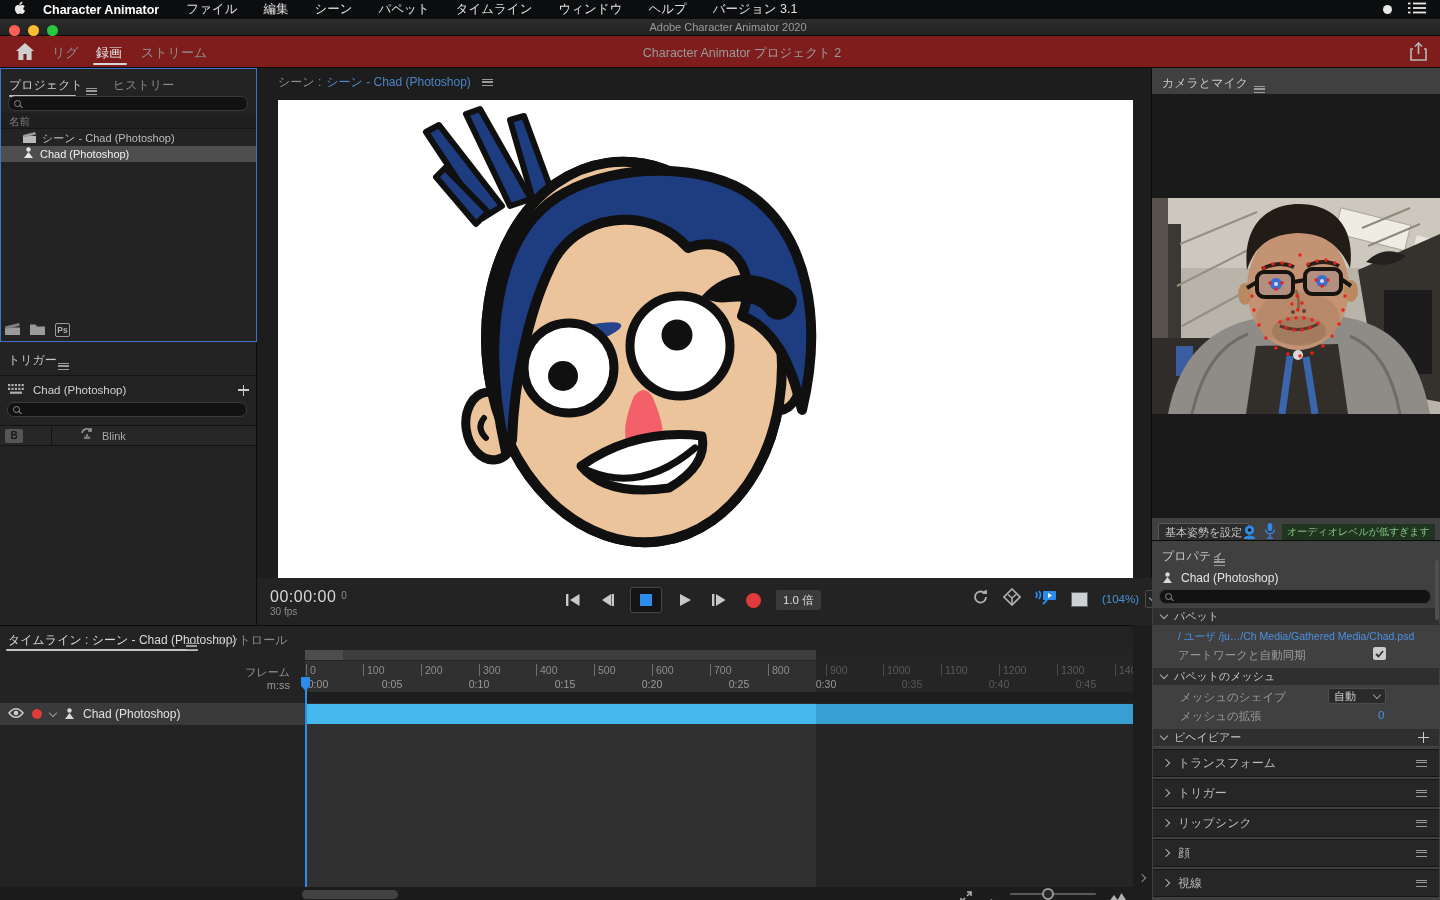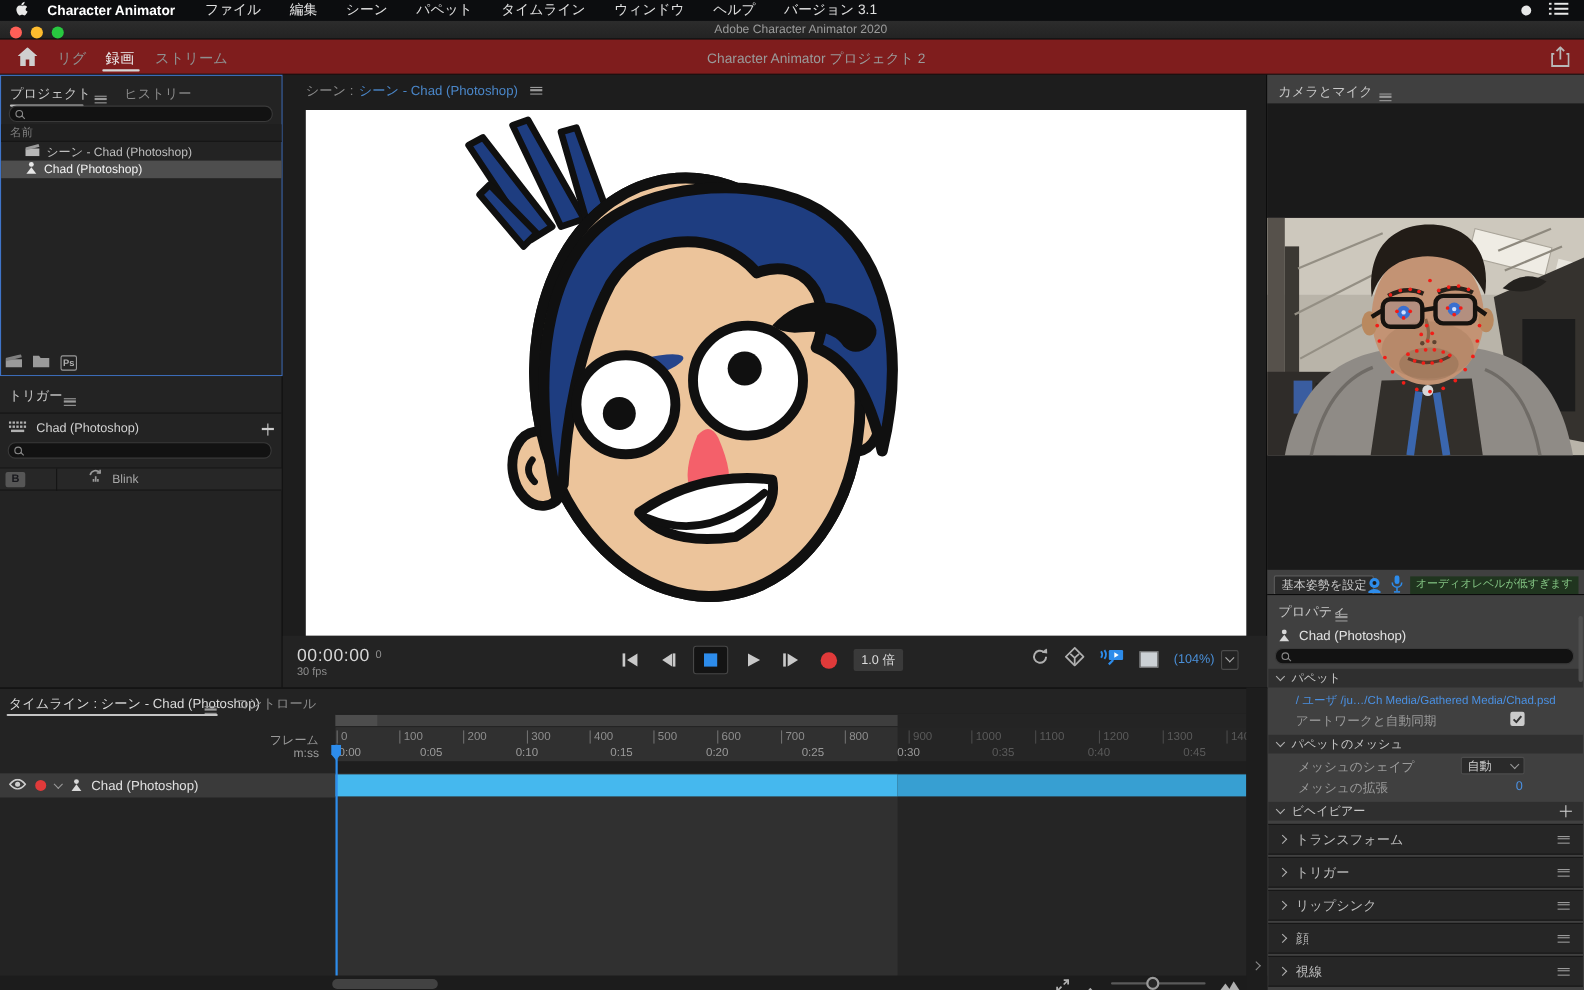--- a/index.html
+++ b/index.html
@@ -392,21 +392,21 @@
                 <path d="M5 1l9.5 6L5 13z"></path>
               </g>
             </svg>
         </span>
         <span class="tbtn">
           <span style="width:15px;height:15px;border-radius:50%;background:#e03a3a;display:inline-block;"></span>
         </span>
         <span class="speed-box">1.0 倍</span>
       </div>
 
-      <div class="abs" style="left:680px;top:10px;display:flex;align-items:center;gap:14px;">
+      <div class="abs" style="left:715px;top:10px;display:flex;align-items:center;gap:14px;">
         <span>
           <svg width="17" height="16" viewBox="0 0 17 16">
               <g fill="none" stroke="#b0b0b0" stroke-width="1.8">
                 <path d="M14 8a5.5 5.5 0 1 1-2-4.2"></path>
                 <path d="M13.7 0.8v3.6h-3.6" stroke-width="0" fill="#b0b0b0"></path>
               </g>
               <path fill="#b0b0b0" d="M14.8 0.6 15 5.2 10.6 4.4z"></path>
             </svg>
         </span>
         <span>

